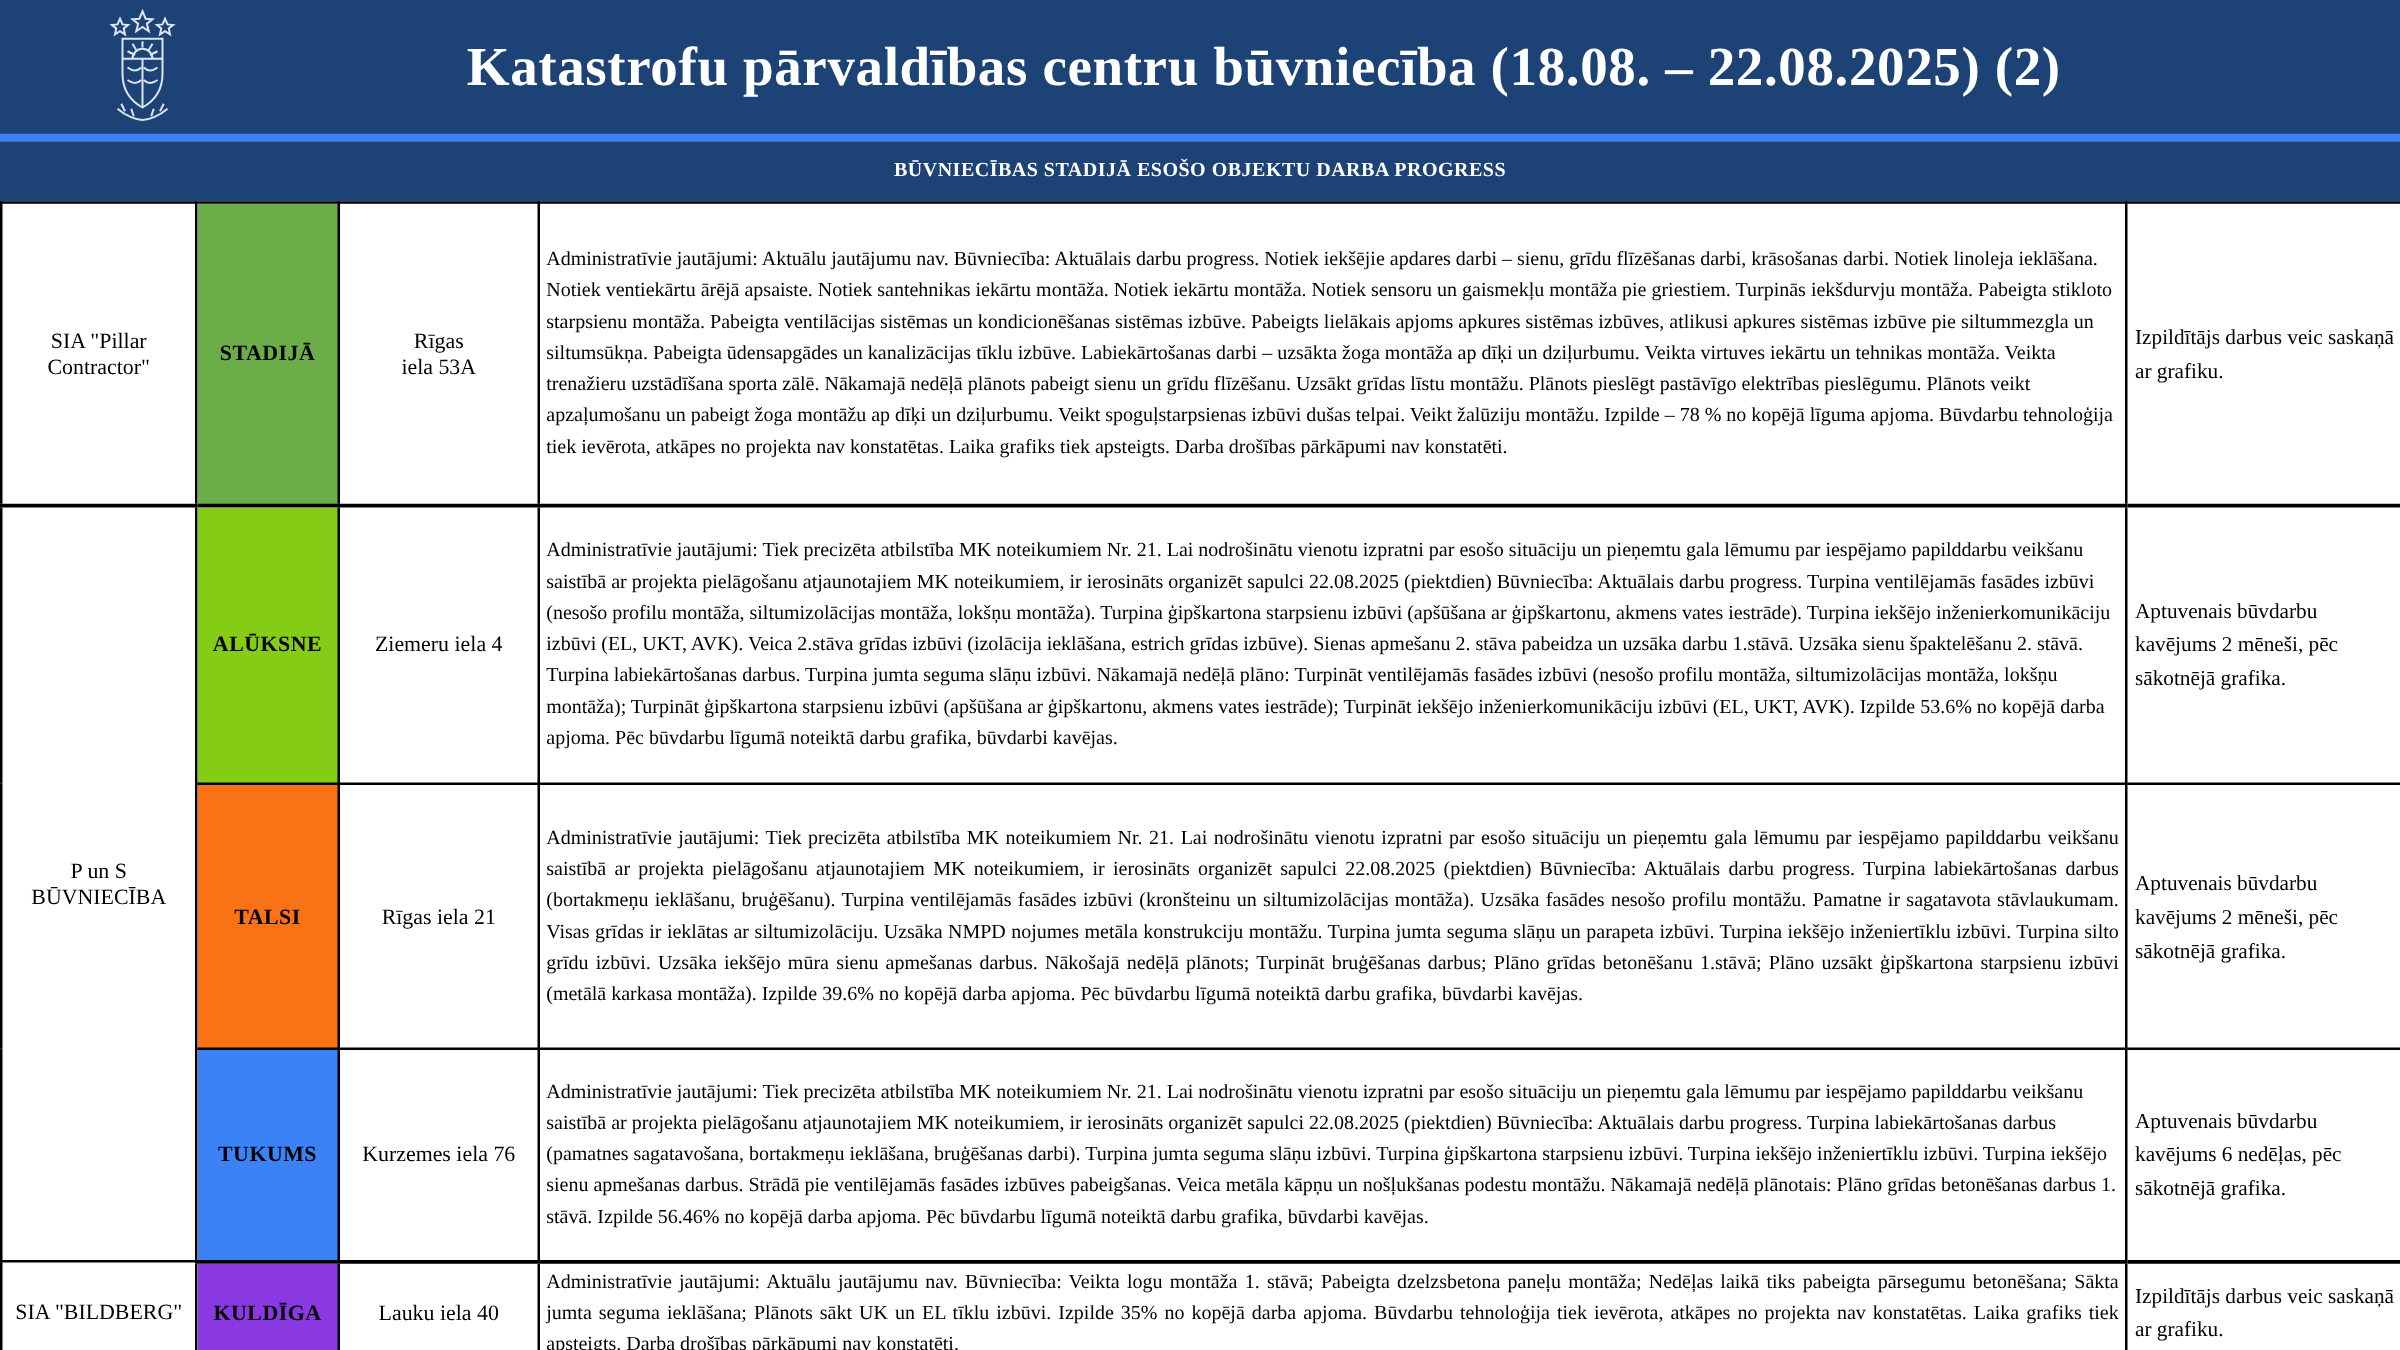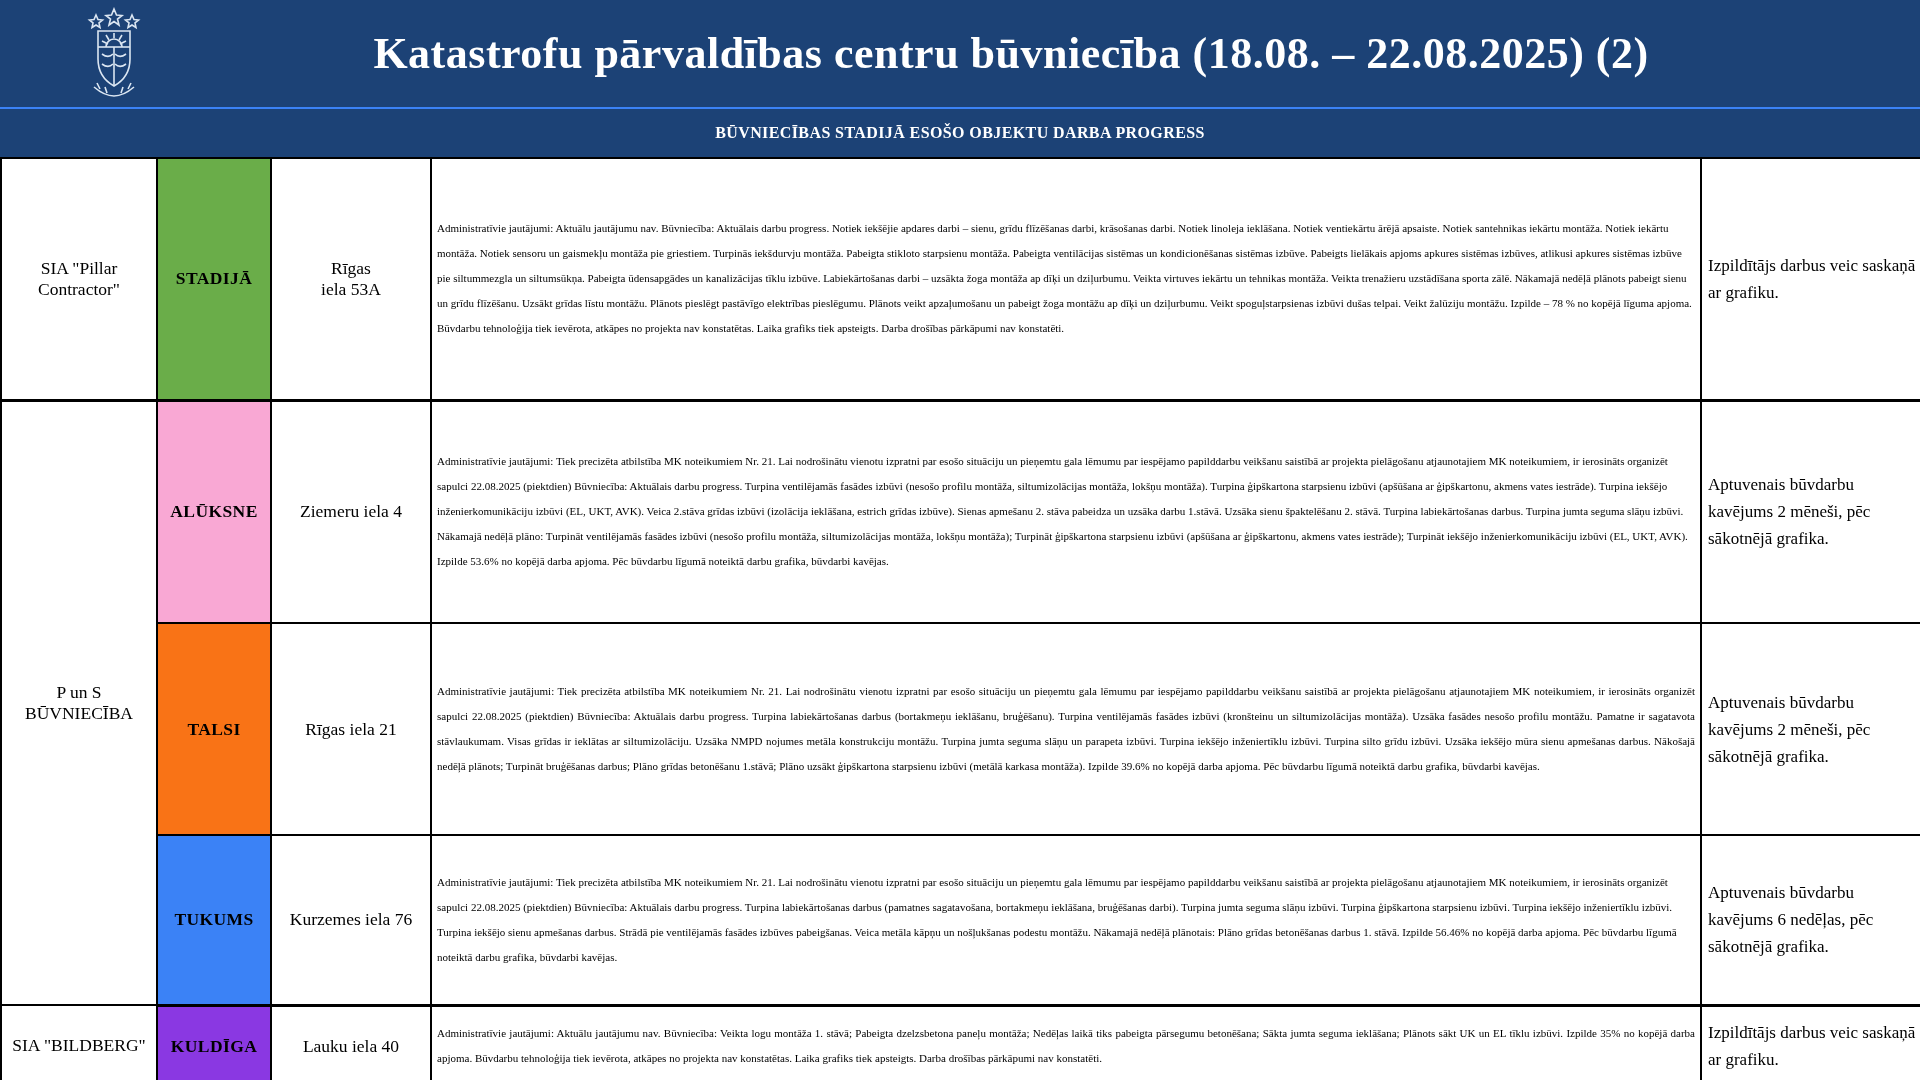--- a/index.html
+++ b/index.html
@@ -3,21 +3,21 @@
 <meta charset="utf-8">
 <style>
   html,body{margin:0;padding:0;}
   body{
     width:1920px;height:1080px;overflow:hidden;background:#fff;
     font-family:"Liberation Serif","DejaVu Serif",serif;color:#000;
   }
   
   .title-bar{
     position:relative;height:107px;background:#1c4276;
-    border-bottom:2px solid #3b82f6;
+    border-bottom:6px solid #3b82f6;
     display:flex;align-items:center;justify-content:center;padding-left:32px;
   }
   .logo{position:absolute;left:85px;top:7px;width:58px;height:94px;}
   .page-title{
     color:#fff;font-size:44px;font-weight:bold;letter-spacing:.5px;
     white-space:nowrap;padding-left:70px;
   }
   
   .band{
     height:48px;background:#1c4276;
@@ -35,21 +35,21 @@
   td.contractor-cell{
     text-align:center;font-size:17.5px;padding:0 8px;background:#fff;
   }
   td.city-cell{
     text-align:center;font-size:17.5px;font-weight:bold;letter-spacing:.4px;padding:0 4px;
   }
   td.address-cell{
     text-align:center;font-size:17.5px;padding:0 6px;white-space:pre-line;
   }
   td.progress-cell{
-    font-size:11px;line-height:25px;padding:2px 5px 2px 5px;text-align:left;margin-top:33px;
+    font-size:16px;line-height:25px;padding:2px 5px 2px 5px;text-align:left;margin-top:33px;
   }
   td.progress-cell.justify{text-align:justify;}
   td.status-cell{
     font-size:17px;line-height:27px;padding:0 4px 0 6px;text-align:left;
   }
 </style>
 </head>
 <body>
 
 <div class="title-bar">
@@ -93,21 +93,21 @@
     <td class="contractor-cell">SIA "Pillar Contractor"</td>
     <td class="city-cell" style="background: rgb(106, 173, 73);">STADIJĀ</td>
     <td class="address-cell">Rīgas
 iela 53A</td>
     <td class="progress-cell">Administratīvie jautājumi: Aktuālu jautājumu nav. Būvniecība: Aktuālais darbu progress. Notiek iekšējie apdares darbi – sienu, grīdu flīzēšanas darbi, krāsošanas darbi. Notiek linoleja ieklāšana. Notiek ventiekārtu ārējā apsaiste. Notiek santehnikas iekārtu montāža. Notiek iekārtu montāža. Notiek sensoru un gaismekļu montāža pie griestiem. Turpinās iekšdurvju montāža. Pabeigta stikloto starpsienu montāža. Pabeigta ventilācijas sistēmas un kondicionēšanas sistēmas izbūve. Pabeigts lielākais apjoms apkures sistēmas izbūves, atlikusi apkures sistēmas izbūve pie siltummezgla un siltumsūkņa. Pabeigta ūdensapgādes un kanalizācijas tīklu izbūve. Labiekārtošanas darbi – uzsākta žoga montāža ap dīķi un dziļurbumu. Veikta virtuves iekārtu un tehnikas montāža. Veikta trenažieru uzstādīšana sporta zālē.  Nākamajā nedēļā plānots pabeigt sienu un grīdu flīzēšanu. Uzsākt grīdas līstu montāžu. Plānots pieslēgt pastāvīgo elektrības pieslēgumu. Plānots veikt apzaļumošanu un pabeigt žoga montāžu ap dīķi un dziļurbumu. Veikt spoguļstarpsienas izbūvi dušas telpai. Veikt žalūziju montāžu. Izpilde – 78 % no kopējā līguma apjoma. Būvdarbu tehnoloģija tiek ievērota, atkāpes no projekta nav konstatētas. Laika grafiks tiek apsteigts. Darba drošības pārkāpumi nav konstatēti.</td>
     <td class="status-cell">Izpildītājs darbus veic saskaņā ar grafiku.</td>
   </tr>
 
   <tr style="height:223px">
     <td class="contractor-cell" rowspan="3">P un S BŪVNIECĪBA</td>
-    <td class="city-cell" style="background: #f9a8d4;">ALŪKSNE</td>
+    <td class="city-cell" style="background: #84cc16;">ALŪKSNE</td>
     <td class="address-cell">Ziemeru iela 4</td>
     <td class="progress-cell">Administratīvie jautājumi: Tiek precizēta atbilstība MK noteikumiem Nr. 21. Lai nodrošinātu vienotu izpratni par esošo situāciju un pieņemtu gala lēmumu par iespējamo papilddarbu veikšanu saistībā ar projekta pielāgošanu atjaunotajiem MK noteikumiem, ir ierosināts organizēt sapulci 22.08.2025 (piektdien) Būvniecība: Aktuālais darbu progress. Turpina ventilējamās fasādes izbūvi (nesošo profilu montāža, siltumizolācijas montāža, lokšņu montāža). Turpina ģipškartona starpsienu izbūvi (apšūšana ar ģipškartonu, akmens vates iestrāde). Turpina iekšējo inženierkomunikāciju izbūvi (EL, UKT, AVK). Veica 2.stāva grīdas izbūvi (izolācija ieklāšana, estrich grīdas izbūve). Sienas apmešanu 2. stāva pabeidza un uzsāka darbu 1.stāvā. Uzsāka sienu špaktelēšanu 2. stāvā. Turpina labiekārtošanas darbus. Turpina jumta seguma slāņu izbūvi. Nākamajā nedēļā plāno: Turpināt ventilējamās fasādes izbūvi (nesošo profilu montāža, siltumizolācijas montāža, lokšņu montāža); Turpināt ģipškartona starpsienu izbūvi (apšūšana ar ģipškartonu, akmens vates iestrāde); Turpināt iekšējo inženierkomunikāciju izbūvi (EL, UKT, AVK). Izpilde 53.6% no kopējā darba apjoma. Pēc būvdarbu līgumā noteiktā darbu grafika, būvdarbi kavējas.</td>
     <td class="status-cell">Aptuvenais būvdarbu kavējums 2 mēneši, pēc sākotnējā grafika.</td>
   </tr>
 
   <tr style="height:212px">
     <td class="city-cell" style="background: #f97316;">TALSI</td>
     <td class="address-cell">Rīgas iela 21</td>
     <td class="progress-cell justify">Administratīvie jautājumi: Tiek precizēta atbilstība MK noteikumiem Nr. 21. Lai nodrošinātu vienotu izpratni par esošo situāciju un pieņemtu gala lēmumu par iespējamo papilddarbu veikšanu saistībā ar projekta pielāgošanu atjaunotajiem MK noteikumiem, ir ierosināts organizēt sapulci 22.08.2025 (piektdien) Būvniecība: Aktuālais darbu progress. Turpina labiekārtošanas darbus (bortakmeņu ieklāšanu, bruģēšanu). Turpina ventilējamās fasādes izbūvi (kronšteinu un siltumizolācijas montāža). Uzsāka fasādes nesošo profilu montāžu. Pamatne ir sagatavota stāvlaukumam. Visas grīdas ir ieklātas ar siltumizolāciju. Uzsāka NMPD nojumes metāla konstrukciju montāžu. Turpina jumta seguma slāņu un parapeta izbūvi. Turpina iekšējo inženiertīklu izbūvi. Turpina silto grīdu izbūvi. Uzsāka iekšējo mūra sienu apmešanas darbus. Nākošajā nedēļā plānots; Turpināt bruģēšanas darbus; Plāno grīdas betonēšanu 1.stāvā; Plāno uzsākt ģipškartona starpsienu izbūvi (metālā karkasa montāža). Izpilde 39.6% no kopējā darba apjoma. Pēc būvdarbu līgumā noteiktā darbu grafika, būvdarbi kavējas.</td>
     <td class="status-cell">Aptuvenais būvdarbu kavējums 2 mēneši, pēc sākotnējā grafika.</td>

